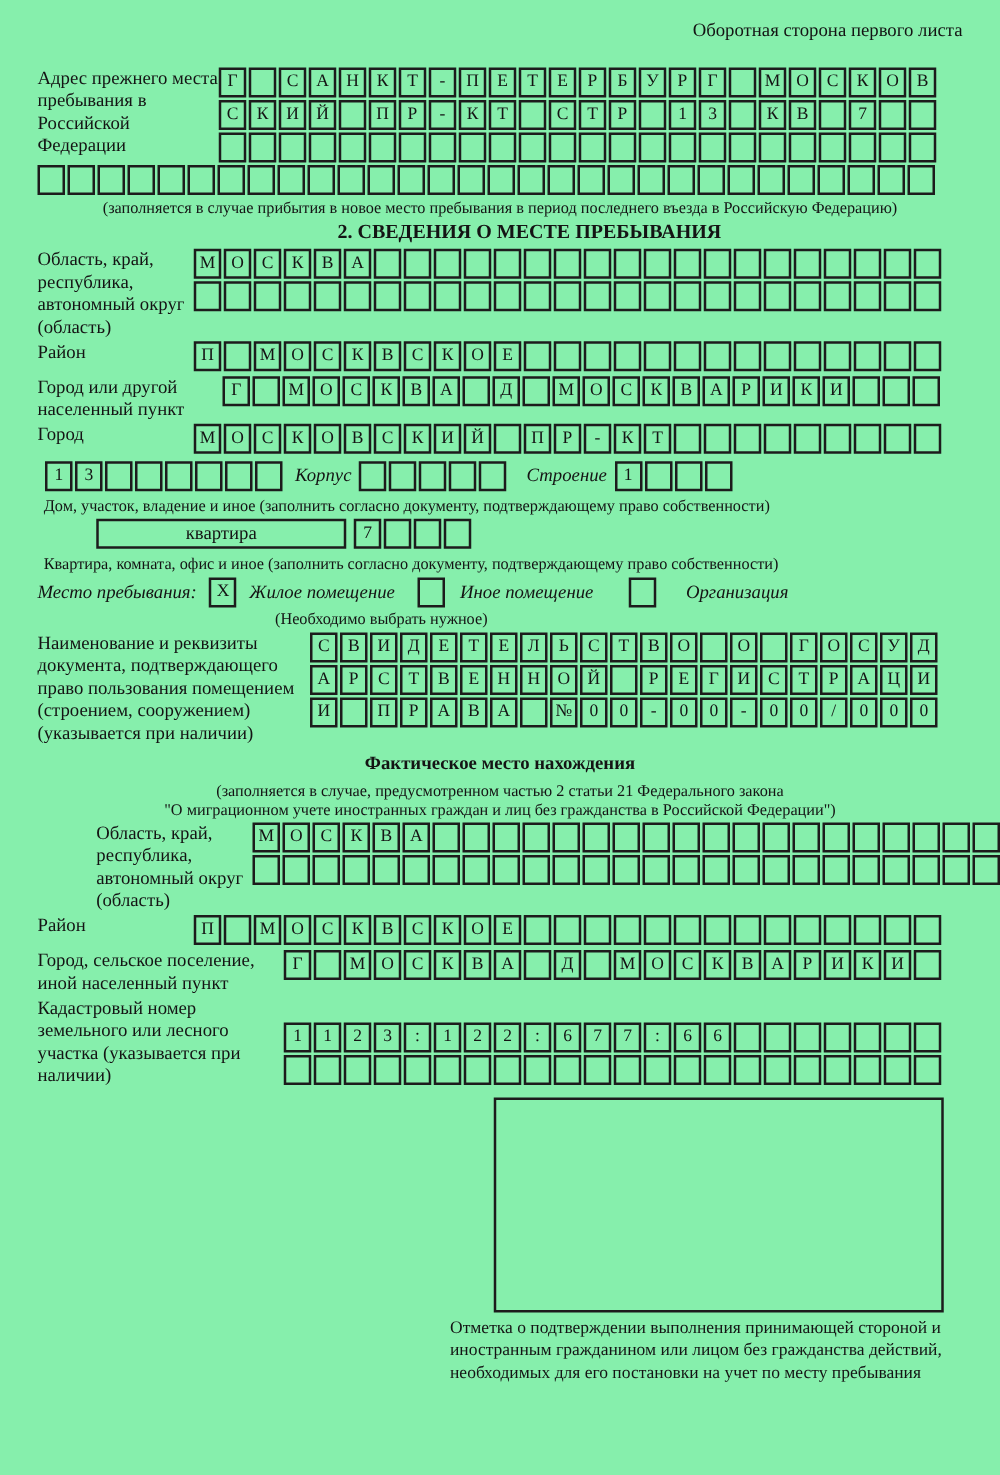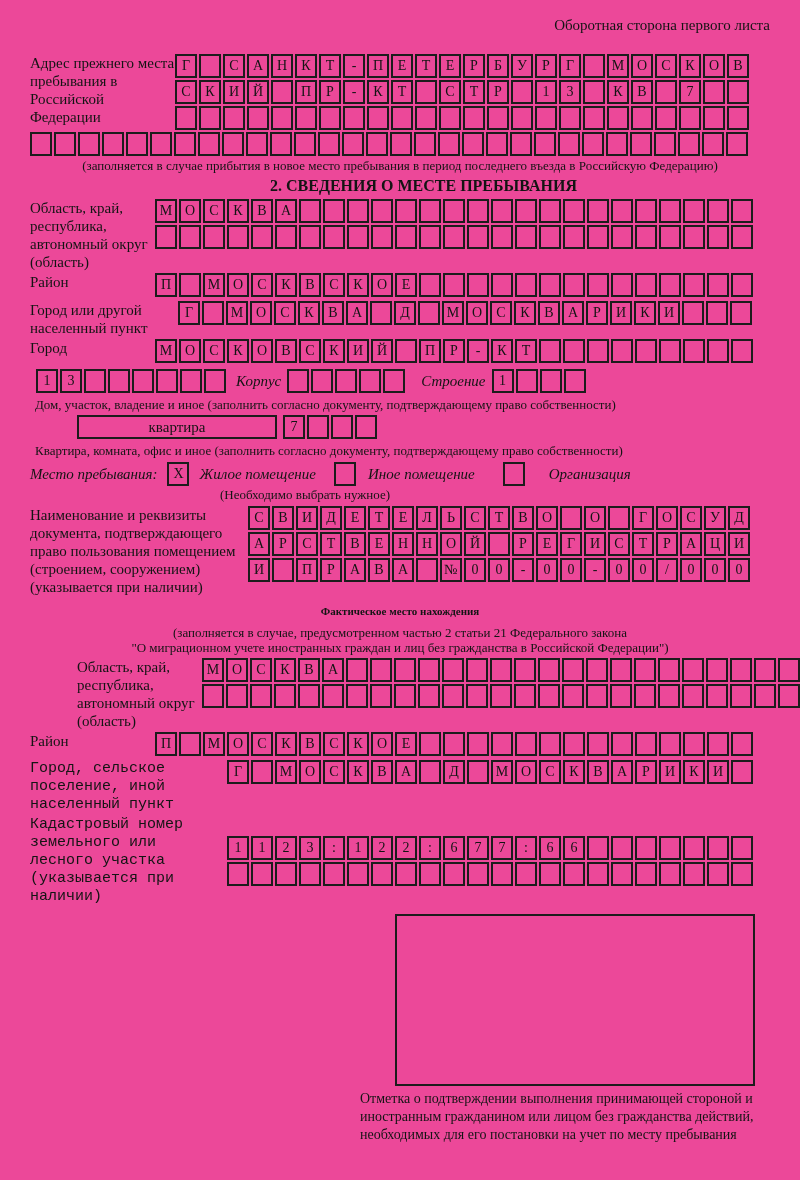--- a/index.html
+++ b/index.html
@@ -1,32 +1,32 @@
 <!DOCTYPE html>
 <html lang="ru"><head>
 <meta charset="utf-8">
 <style>
   html,body{margin:0;padding:0;background:#fff;}
   .page{
     position:relative;
     width:800px;height:1180px;
     box-sizing:border-box;
     padding:16px 30px 0 30px;
-    background:#ec4899;color:#141414;
+    background:#86efac;color:#141414;
     font-family:"Liberation Serif", "DejaVu Serif", serif;
     overflow:hidden;
   }
   .hdr{text-align:right;font-size:15px;line-height:18px;}
   .frow{display:flex;align-items:flex-start;}
   .flabel{font-size:15px;line-height:18px;flex-shrink:0;}
   .w145{width:145px;}
   .w125{width:125px;}
   .w148{width:148px;}
   .w218{width:218px;}
-  .w197{width:197px;font-family:Liberation Mono, monospace;}
+  .w197{width:197px;}
   .cellrow{white-space:nowrap;height:24px;margin-bottom:2px;}
   .cell{
     display:inline-block;box-sizing:border-box;
     width:22px;height:24px;border:2px solid #1c1c1c;margin-right:2px;
     text-align:center;font-size:14px;line-height:20px;vertical-align:top;
   }
   .named-box{
     box-sizing:border-box;height:24px;border:2px solid #1c1c1c;
     text-align:center;font-size:15px;line-height:20px;flex-shrink:0;
   }
@@ -110,21 +110,21 @@
 
   <div class="frow mt4">
     <div class="flabel w218">Наименование и реквизиты документа, подтверждающего право пользования помещением (строением, сооружением) (указывается при наличии)</div>
     <div>
       <div class="cellrow"><span class="cell">С</span><span class="cell">В</span><span class="cell">И</span><span class="cell">Д</span><span class="cell">Е</span><span class="cell">Т</span><span class="cell">Е</span><span class="cell">Л</span><span class="cell">Ь</span><span class="cell">С</span><span class="cell">Т</span><span class="cell">В</span><span class="cell">О</span><span class="cell"></span><span class="cell">О</span><span class="cell"></span><span class="cell">Г</span><span class="cell">О</span><span class="cell">С</span><span class="cell">У</span><span class="cell">Д</span></div>
       <div class="cellrow"><span class="cell">А</span><span class="cell">Р</span><span class="cell">С</span><span class="cell">Т</span><span class="cell">В</span><span class="cell">Е</span><span class="cell">Н</span><span class="cell">Н</span><span class="cell">О</span><span class="cell">Й</span><span class="cell"></span><span class="cell">Р</span><span class="cell">Е</span><span class="cell">Г</span><span class="cell">И</span><span class="cell">С</span><span class="cell">Т</span><span class="cell">Р</span><span class="cell">А</span><span class="cell">Ц</span><span class="cell">И</span></div>
       <div class="cellrow"><span class="cell">И</span><span class="cell"></span><span class="cell">П</span><span class="cell">Р</span><span class="cell">А</span><span class="cell">В</span><span class="cell">А</span><span class="cell"></span><span class="cell">№</span><span class="cell">0</span><span class="cell">0</span><span class="cell">-</span><span class="cell">0</span><span class="cell">0</span><span class="cell">-</span><span class="cell">0</span><span class="cell">0</span><span class="cell">/</span><span class="cell">0</span><span class="cell">0</span><span class="cell">0</span></div>
     </div>
   </div>
 
-  <div class="sec-title mt6" style="font-size:11px;">Фактическое место нахождения</div>
+  <div class="sec-title mt6" style="font-size:15px;">Фактическое место нахождения</div>
   <div class="note center mt4">(заполняется в случае, предусмотренном частью 2 статьи 21 Федерального закона</div>
   <div class="note center">"О миграционном учете иностранных граждан и лиц без гражданства в Российской Федерации")</div>
 
   <div class="frow mt3">
     <div class="flabel w125">Область, край, республика, автономный округ (область)</div>
     <div>
       <div class="cellrow"><span class="cell">М</span><span class="cell">О</span><span class="cell">С</span><span class="cell">К</span><span class="cell">В</span><span class="cell">А</span><span class="cell"></span><span class="cell"></span><span class="cell"></span><span class="cell"></span><span class="cell"></span><span class="cell"></span><span class="cell"></span><span class="cell"></span><span class="cell"></span><span class="cell"></span><span class="cell"></span><span class="cell"></span><span class="cell"></span><span class="cell"></span><span class="cell"></span><span class="cell"></span><span class="cell"></span><span class="cell"></span><span class="cell"></span></div>
       <div class="cellrow"><span class="cell"></span><span class="cell"></span><span class="cell"></span><span class="cell"></span><span class="cell"></span><span class="cell"></span><span class="cell"></span><span class="cell"></span><span class="cell"></span><span class="cell"></span><span class="cell"></span><span class="cell"></span><span class="cell"></span><span class="cell"></span><span class="cell"></span><span class="cell"></span><span class="cell"></span><span class="cell"></span><span class="cell"></span><span class="cell"></span><span class="cell"></span><span class="cell"></span><span class="cell"></span><span class="cell"></span><span class="cell"></span></div>
     </div>
   </div>

